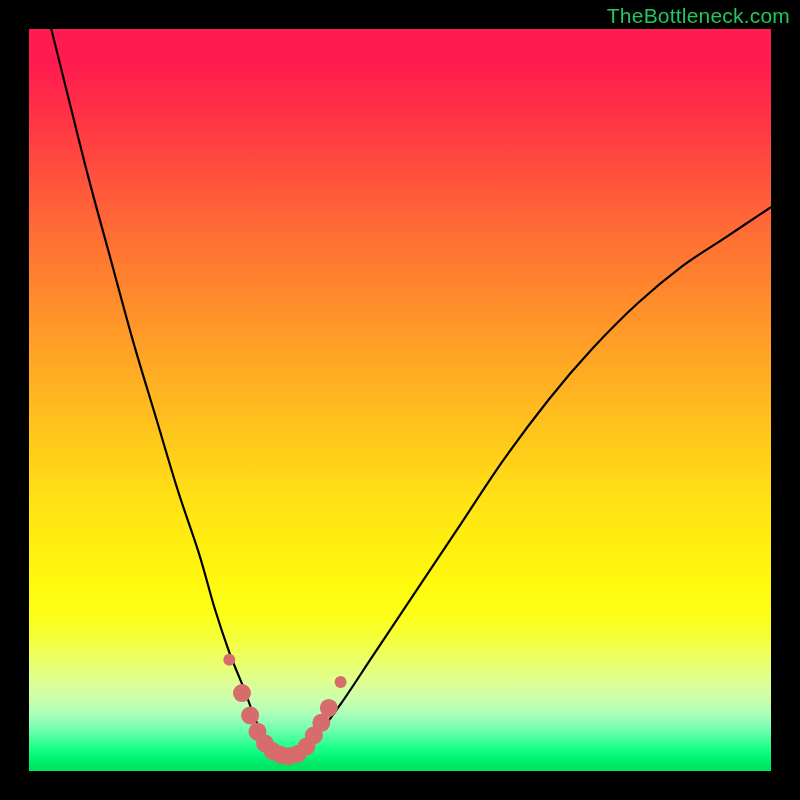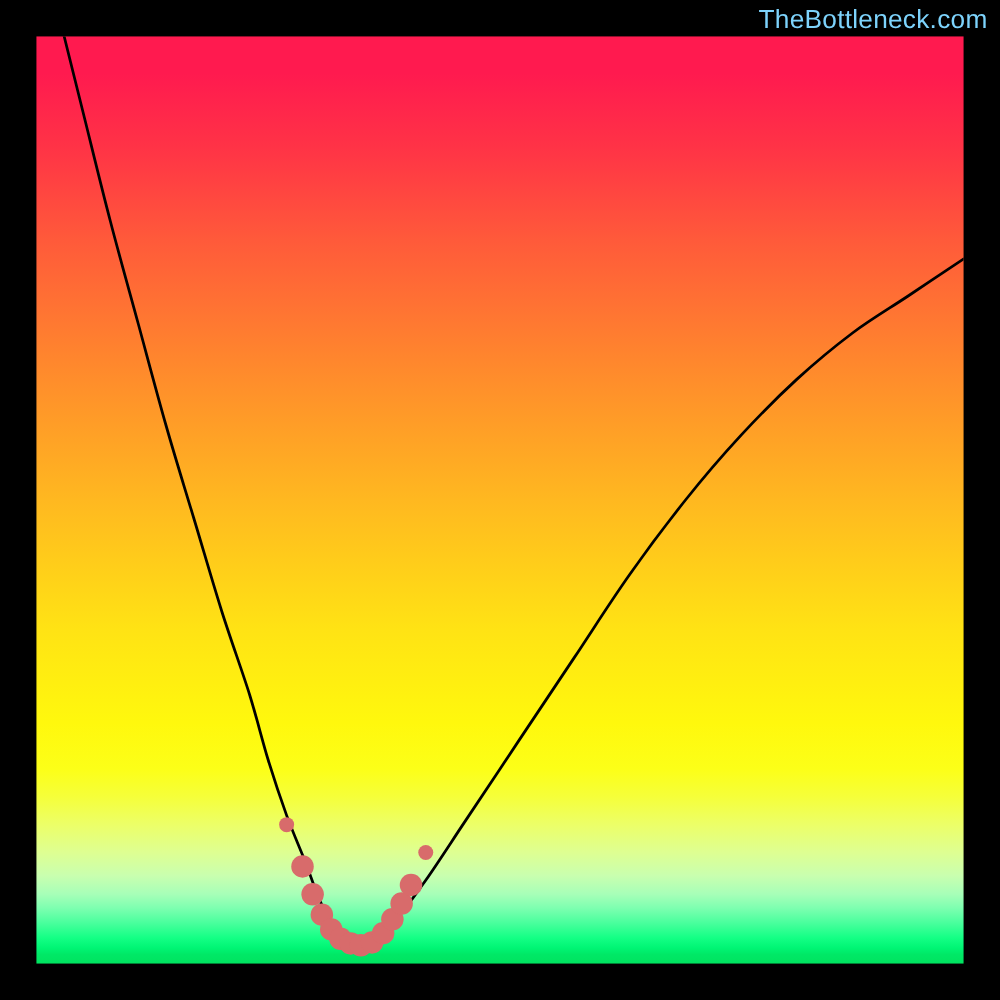--- a/index.html
+++ b/index.html
@@ -61,21 +61,21 @@
     position: absolute;
     left: 0;
     top: 0;
     width: 742px;
     height: 742px;
   }
   .watermark {
     position: absolute;
     top: 4px;
     right: 10px;
-    color: #7dd3fc;
+    color: #22c55e;
     font-size: 21px;
     font-weight: 400;
     letter-spacing: 0.2px;
   }
 </style>
 </head>
 <body>
 
 <div class="frame">
 

